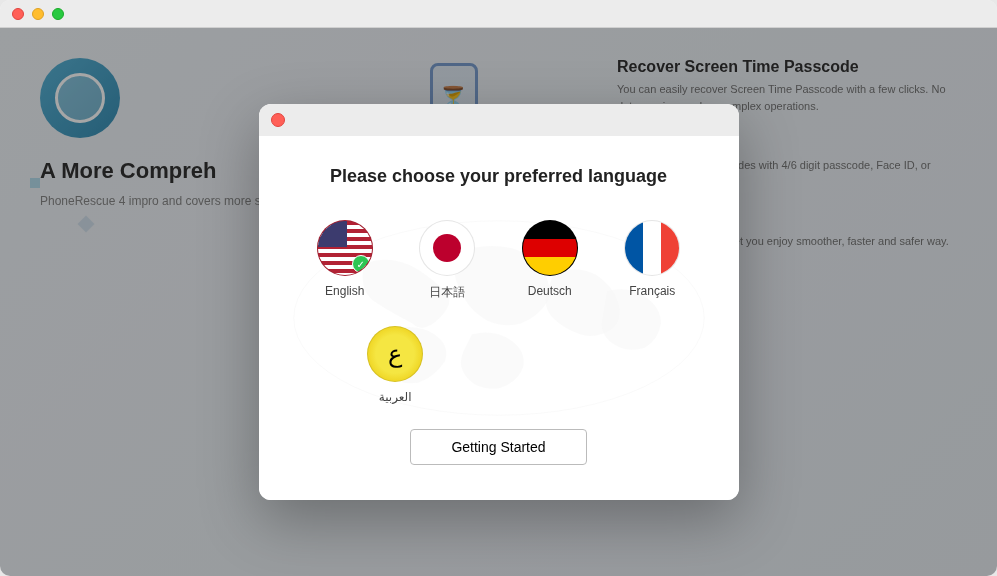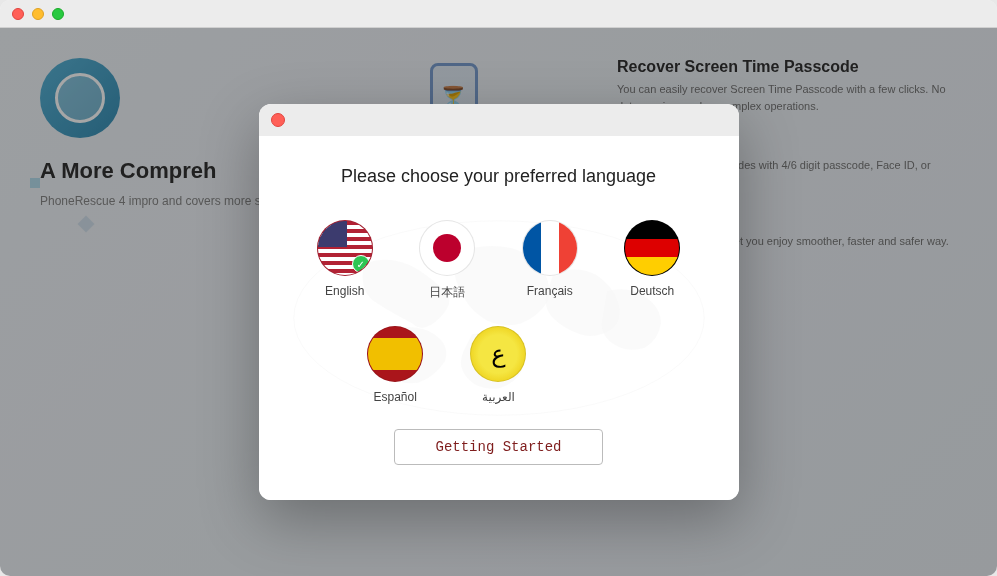--- a/index.html
+++ b/index.html
@@ -198,21 +198,21 @@
 
     .modal-body {
       padding: 30px 40px 35px;
       background: white;
       position: relative;
     }
 
     .modal-title {
       text-align: center;
       font-size: 18px;
-      font-weight: 400;
+      font-weight: 700;
       color: #222;
       margin-bottom: 28px;
       position: relative;
       z-index: 1;
     }
 
     .language-grid {
       display: grid;
       grid-template-columns: repeat(4, 1fr);
       gap: 15px 10px;
@@ -413,23 +413,23 @@
       position: relative;
       z-index: 1;
     }
 
     .getting-started-btn {
       padding: 9px 40px;
       background: white;
       border: 1px solid #bbb;
       border-radius: 4px;
       font-size: 14px;
-      color: #7f1d1d;
+      color: #000000;
       cursor: pointer;
-      font-family: Liberation Mono, monospace;
+      font-family: Liberation Sans, sans-serif;
     }
 
     
     .world-map-svg {
       position: absolute;
       top: 50%;
       left: 50%;
       transform: translate(-50%, -50%);
       width: 90%;
       opacity: 0.08;
@@ -531,36 +531,32 @@
             </div>
             <span class="language-name">English</span>
           </div>
 
           <div class="language-item">
             <div class="flag-circle flag-jp"></div>
             <span class="language-name">日本語</span>
           </div>
 
           <div class="language-item">
+            <div class="flag-circle flag-de"></div>
+            <span class="language-name">Deutsch</span>
+          </div>
+
+          <div class="language-item">
             <div class="flag-circle flag-fr"></div>
             <span class="language-name">Français</span>
           </div>
-
-          <div class="language-item">
-            <div class="flag-circle flag-de"></div>
-            <span class="language-name">Deutsch</span>
-          </div>
         </div>
 
         <div class="language-grid-row2">
 
-          <div class="language-item">
-            <div class="flag-circle flag-es"></div>
-            <span class="language-name">Español</span>
-          </div>
 
 
           <div class="language-item">
             <div class="flag-circle flag-arabic">ع</div>
             <span class="language-name">العربية</span>
           </div>
         </div>
 
         <div class="getting-started-row">
           <button class="getting-started-btn">Getting Started</button>

